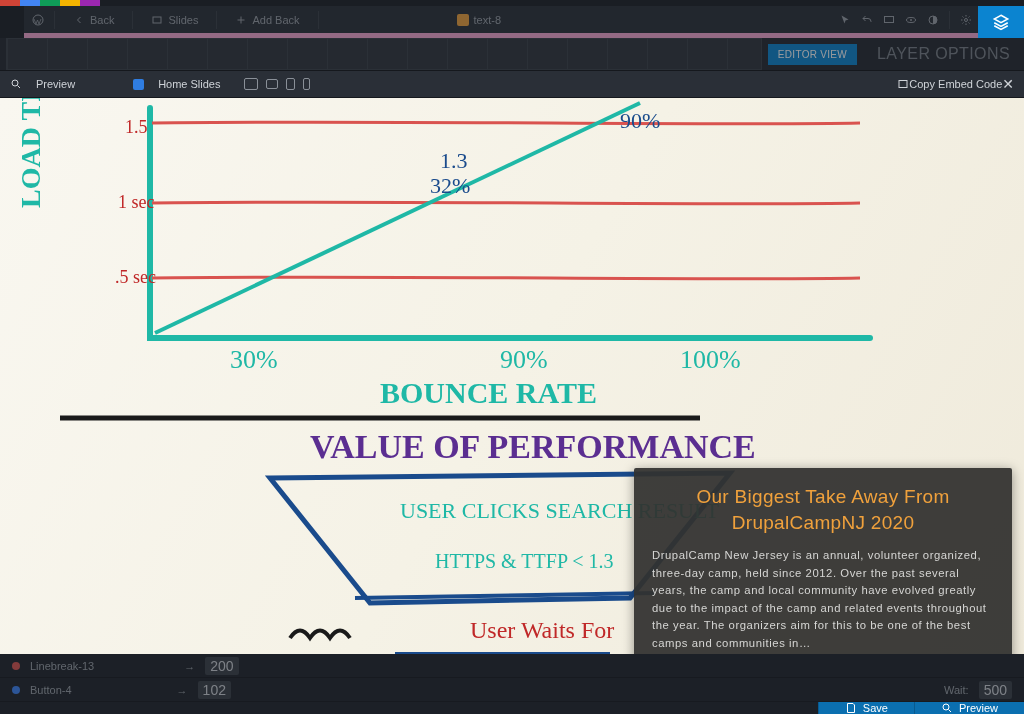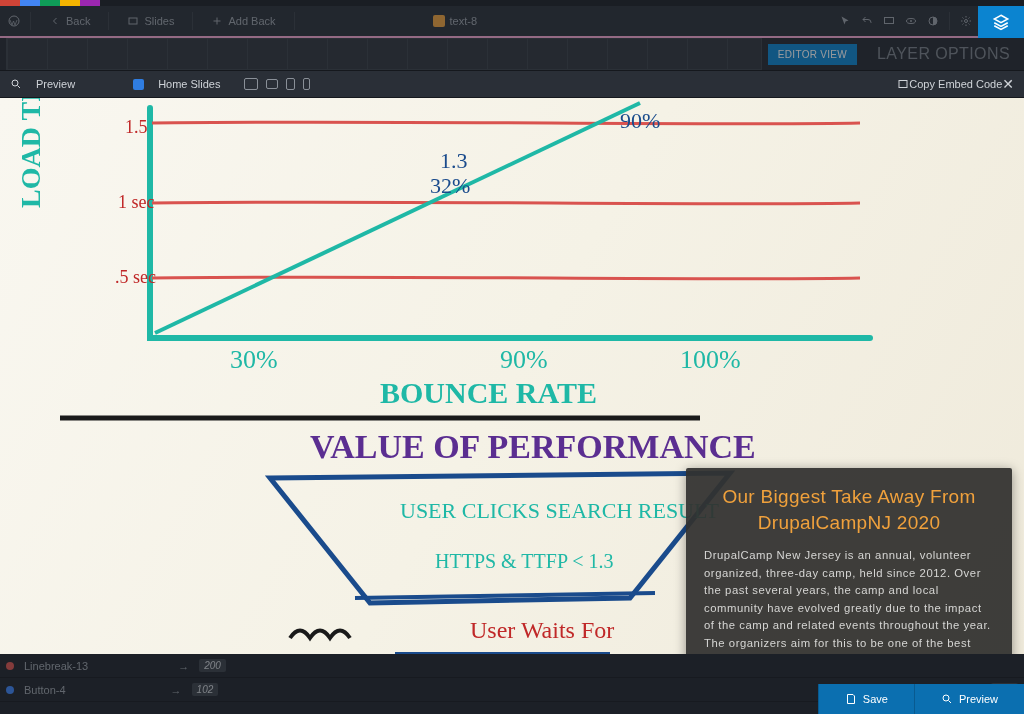--- a/index.html
+++ b/index.html
@@ -26,22 +26,23 @@
   
   .toolbar {
     height: 32px;
     background: #2a2f37;
     display: flex;
     align-items: center;
     padding: 0 8px;
     gap: 10px;
     font-size: 11px;
     color: #9aa0a8;
-    border-bottom: 2px solid #f9a8d4;
+    border-bottom: 5px solid #f9a8d4;
     opacity: 0.55;
+    margin-left: 24px;
   }
   .toolbar .tbtn { display:flex; align-items:center; gap:5px; padding:4px 8px; border-radius:3px; cursor:pointer;}
   .toolbar .sep { width:1px; height:18px; background:#3a3f47; }
   .toolbar .spacer { flex:1; }
   .ticon { width:12px; height:12px; display:inline-block; }
   .toolbar-right-end {
     width:46px; height:32px; background:#0b84d0; position:absolute; right:0; top:6px;
     display:flex; align-items:center; justify-content:center;
   }
 
@@ -87,21 +88,21 @@
     background: linear-gradient(120deg,#f9f7f0 0%, #f5f2e6 50%, #efeadb 100%);
     overflow:hidden;
   }
   .canvas svg { position:absolute; top:0; left:0; width:1024px; height:556px; }
 
   
   .overlay-card {
     position:absolute;
     right:12px;
     top:370px;
-    width:326px;
+    width:378px;
     background: rgba(50,50,48,0.94);
     padding:16px 18px 18px;
     border-radius:2px;
     box-shadow:0 2px 12px rgba(0,0,0,0.4);
   }
   .overlay-card h2 {
     color:#f0a13c;
     font-weight:400;
     font-size:19px;
     text-align:center;
@@ -115,28 +116,28 @@
     line-height:1.55;
     letter-spacing:0.55px;
     text-align:left;
   }
 
   
   .layer-rows {
     position:absolute; left:0; top:654px; width:1024px; height:60px;
     background:#1f232a; opacity:0.55; font-size:11px; color:#9aa0a8;
   }
-  .layer-rows .row { height:24px; display:flex; align-items:center; gap:10px; padding:0 6px; border-bottom:1px solid #15181d;}
+  .layer-rows .row { height:24px; display:flex; align-items:center; gap:10px; padding:0 12px; border-bottom:1px solid #15181d;}
   .layer-rows .dot-r{width:8px;height:8px;border-radius:50%;background:#d9534f;}
   .layer-rows .dot-b{width:8px;height:8px;border-radius:50%;background:#3b82f6;}
-  .layer-rows .tag{background:#3a3f47;color:#cfd3d8;font-size:10px;padding:1px 5px;border-radius:2px;font-style:italic;}
+  .layer-rows .tag{background:#3a3f47;color:#cfd3d8;font-size:14px;padding:1px 5px;border-radius:2px;}
 
   
   .bottom-actions {
-    position:absolute; right:0; bottom:0; height:30px; display:flex;
+    position:absolute; right:0; bottom:0; height:18px; display:flex;align-items:flex-end;
   }
   .bottom-actions .ba {
     background:#0b6fb0; color:#fff; font-size:11px; display:flex; align-items:center; gap:6px;
     padding:0 26px; border-left:1px solid #085a90;
   }
 
   .hand { font-family: "Comic Sans MS", "Segoe Script", cursive; }
 </style>
 </head>
 <body>

